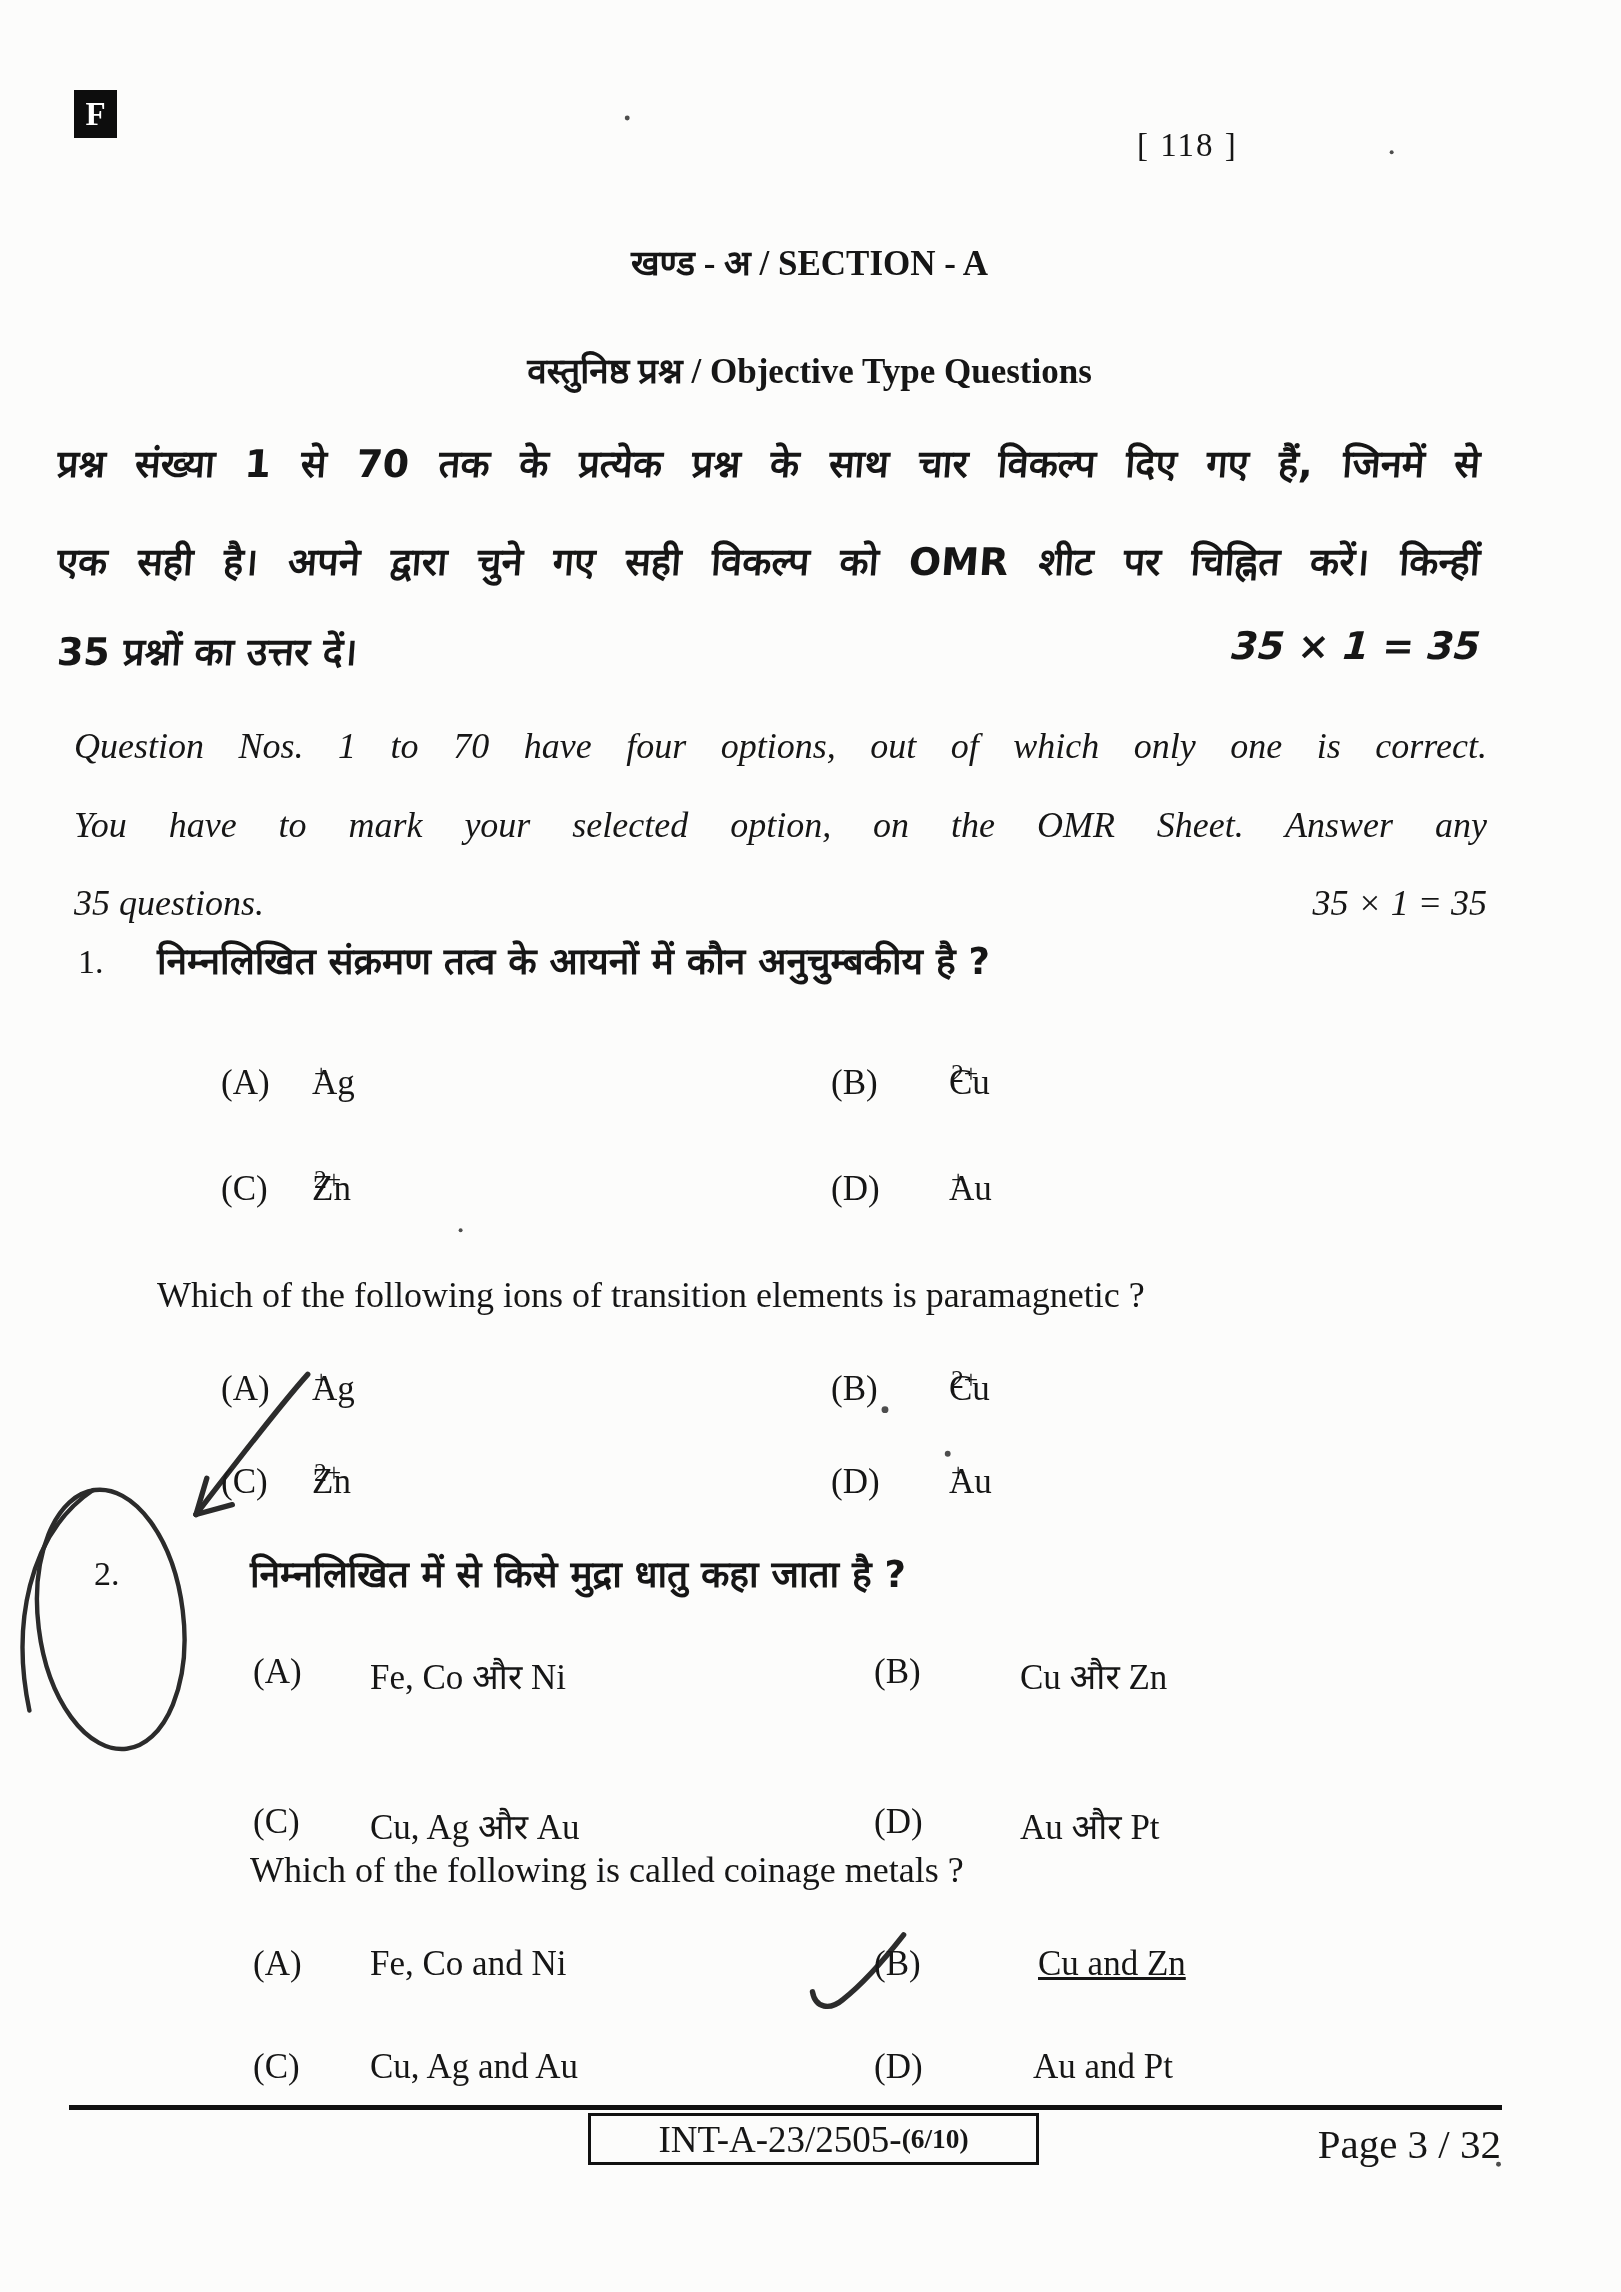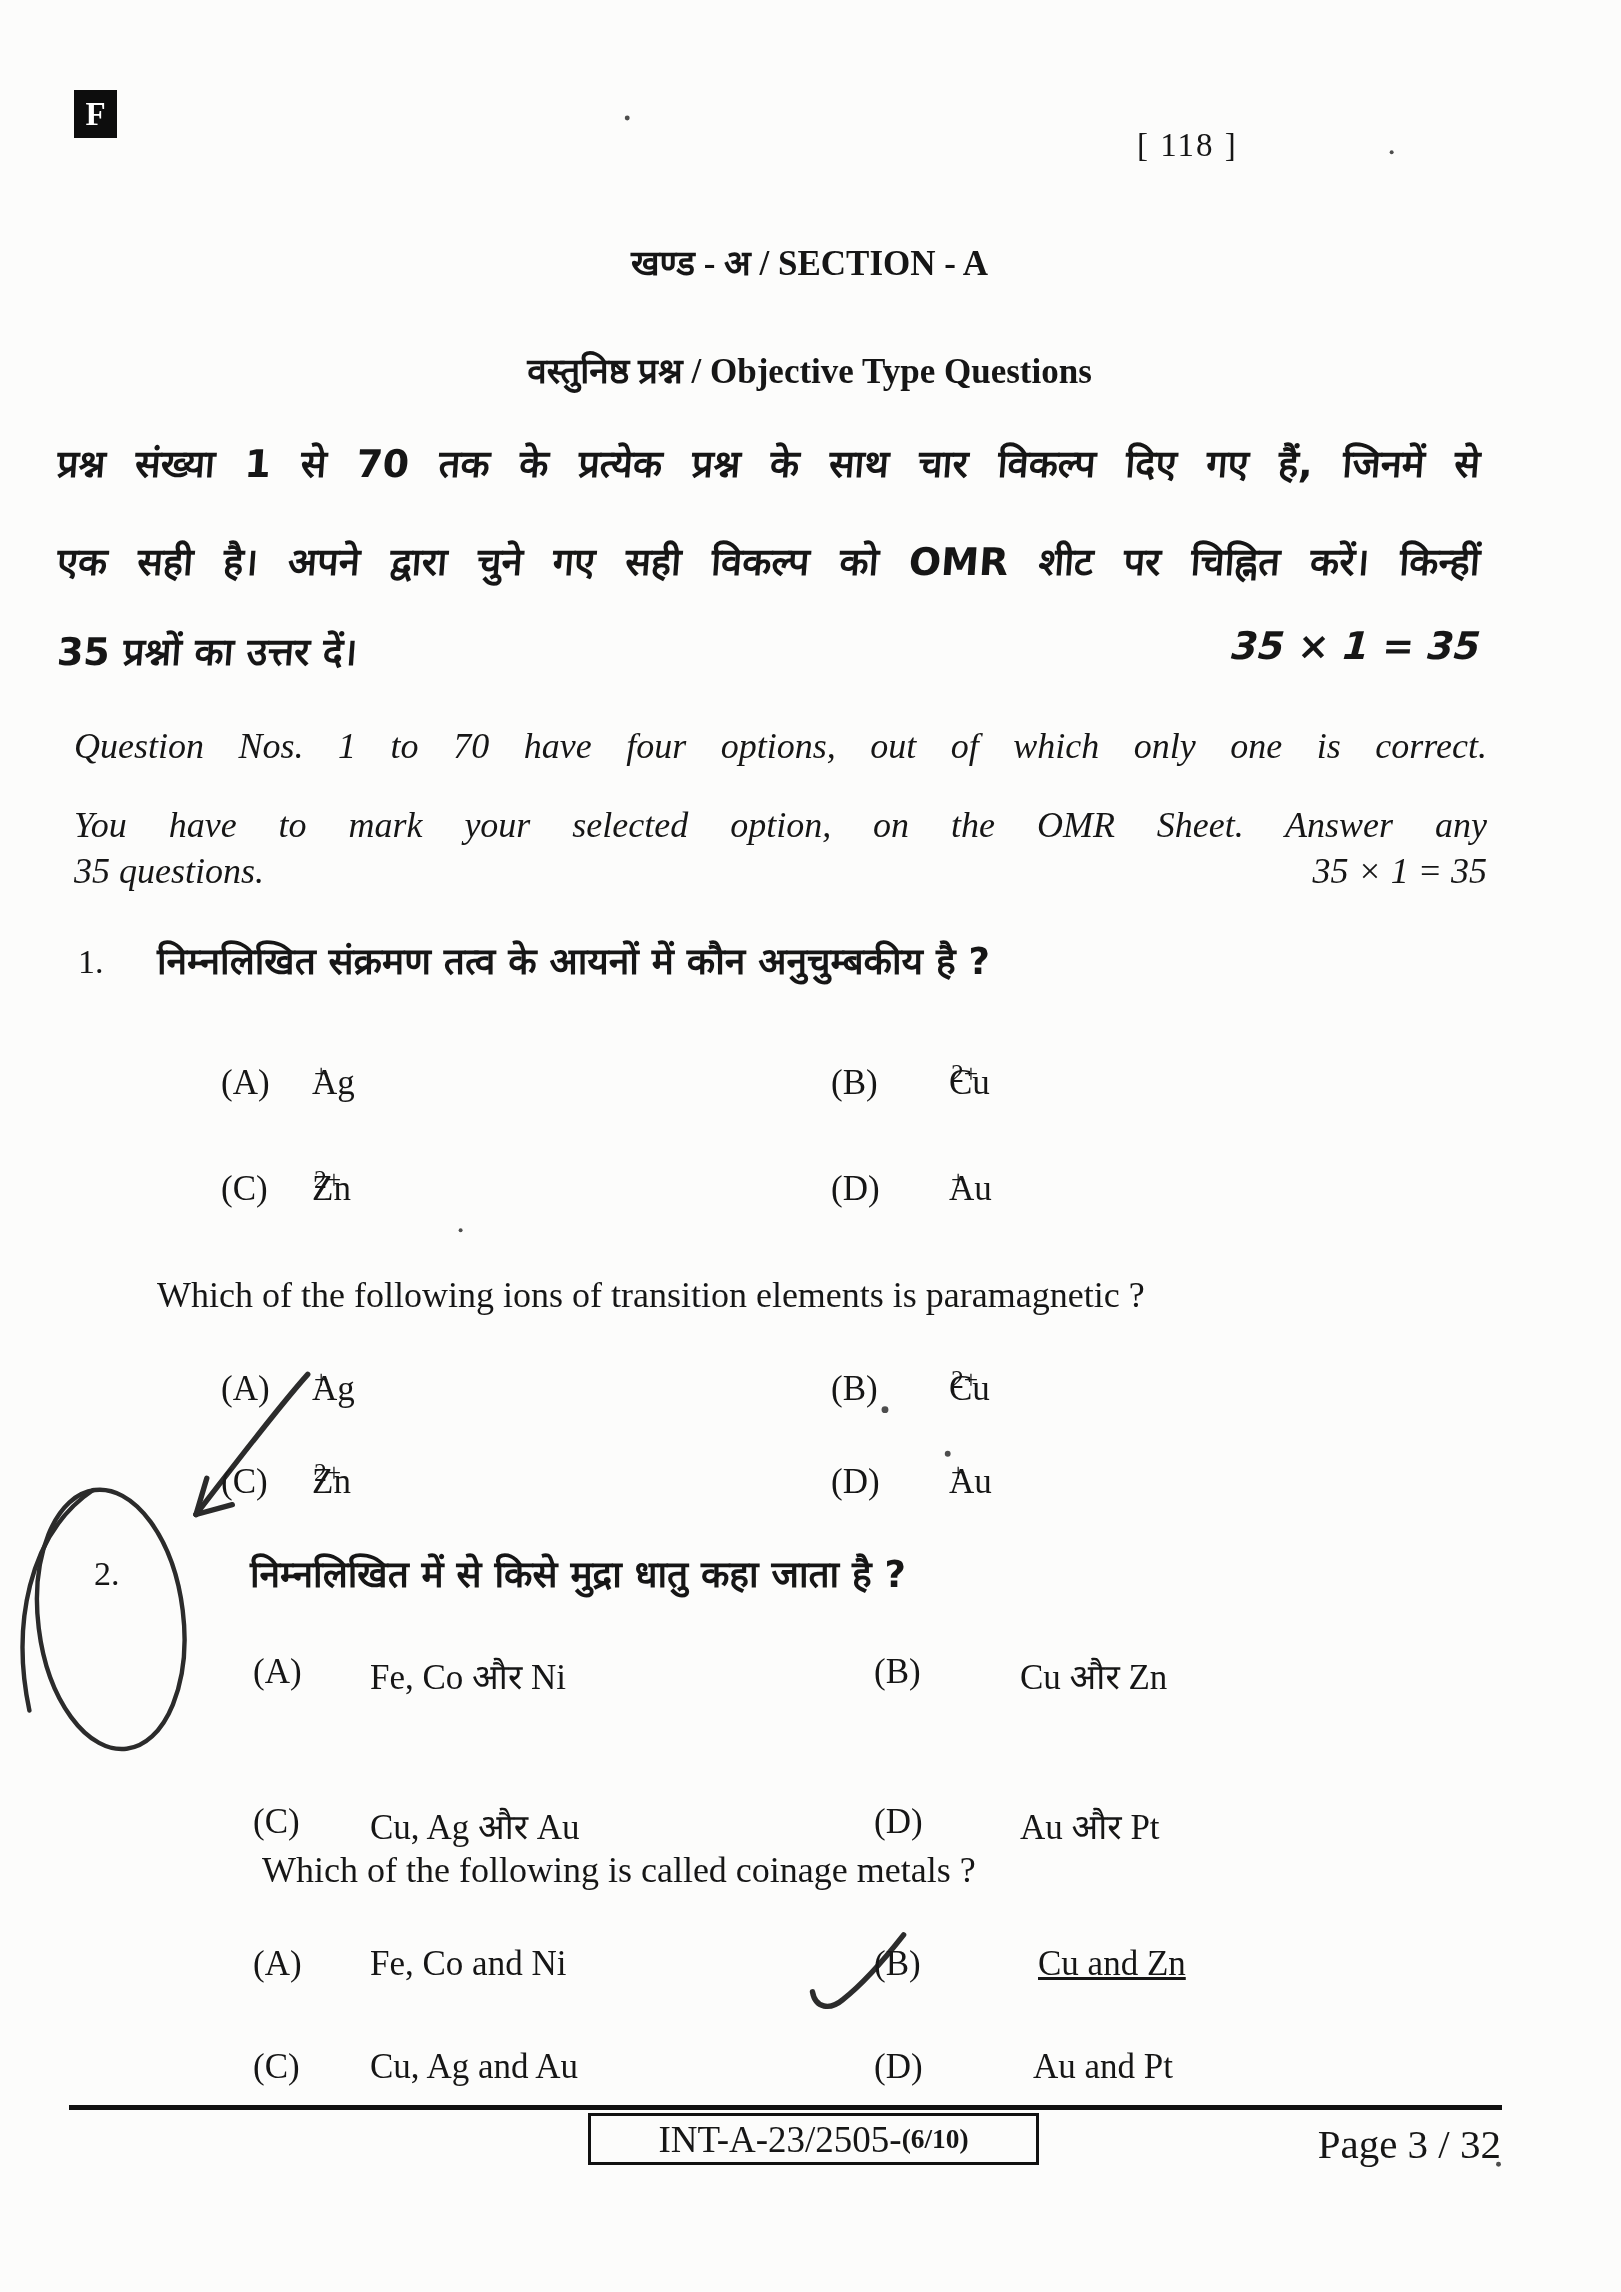--- a/index.html
+++ b/index.html
@@ -79,21 +79,21 @@
 
   <div class="abs jline hi-block" style="top:436px;">प्रश्न संख्या 1 से 70 तक के प्रत्येक प्रश्न के साथ चार विकल्प दिए गए हैं, जिनमें से</div>
   <div class="abs jline hi-block" style="top:534px;">एक सही है। अपने द्वारा चुने गए सही विकल्प को OMR शीट पर चिह्नित करें। किन्हीं</div>
   <div class="abs hi-last hi-block" style="top:624px;">
     <span>35 प्रश्नों का उत्तर दें।</span>
     <span style="font-style:italic;">35 × 1 = 35</span>
   </div>
 
   <div class="abs ejline en-block" style="top:725px;">Question Nos. 1 to 70 have four options, out of which only one is correct.</div>
   <div class="abs ejline en-block" style="top:804px;">You have to mark your selected option, on the OMR Sheet. Answer any</div>
-  <div class="abs en-last en-block" style="top:850px;">
+  <div class="abs en-last en-block" style="top:882px;">
     <span>35 questions.</span>
     <span>35 × 1 = 35</span>
   </div>
 
   <div class="abs qnum" style="left:78px; top:943px;">1.</div>
   <div class="abs qtext-hi" style="left:157px; top:934px;">निम्नलिखित संक्रमण तत्व के आयनों में कौन अनुचुम्बकीय है ?</div>
 
   <div class="abs opt-row hi-opt" style="top:1063px;">
     <span class="ol1">(A)</span>
     <span class="ot1"><span>Ag</span><sup class="ion">+</sup></span>
@@ -131,21 +131,21 @@
     <span class="ol2">(B)</span>
     <span class="ot2">Cu और Zn</span>
   </div>
   <div class="abs opt-row hi-opt q2" style="top:1802px;">
     <span class="ol1">(C)</span>
     <span class="ot1">Cu, Ag और Au</span>
     <span class="ol2">(D)</span>
     <span class="ot2">Au और Pt</span>
   </div>
 
-  <div class="abs qtext-en" style="left:250px; top:1849px;margin-left:12px;">Which of the following is called coinage metals ?</div>
+  <div class="abs qtext-en" style="left:250px; top:1849px;">Which of the following is called coinage metals ?</div>
 
   <div class="abs opt-row q2" style="top:1944px;">
     <span class="ol1">(A)</span>
     <span class="ot1">Fe, Co and Ni</span>
     <span class="ol2">(B)</span>
     <span class="ot2" style="left:1010px;text-decoration:underline;">Cu and Zn</span>
   </div>
   <div class="abs opt-row q2" style="top:2047px;">
     <span class="ol1">(C)</span>
     <span class="ot1">Cu, Ag and Au</span>

